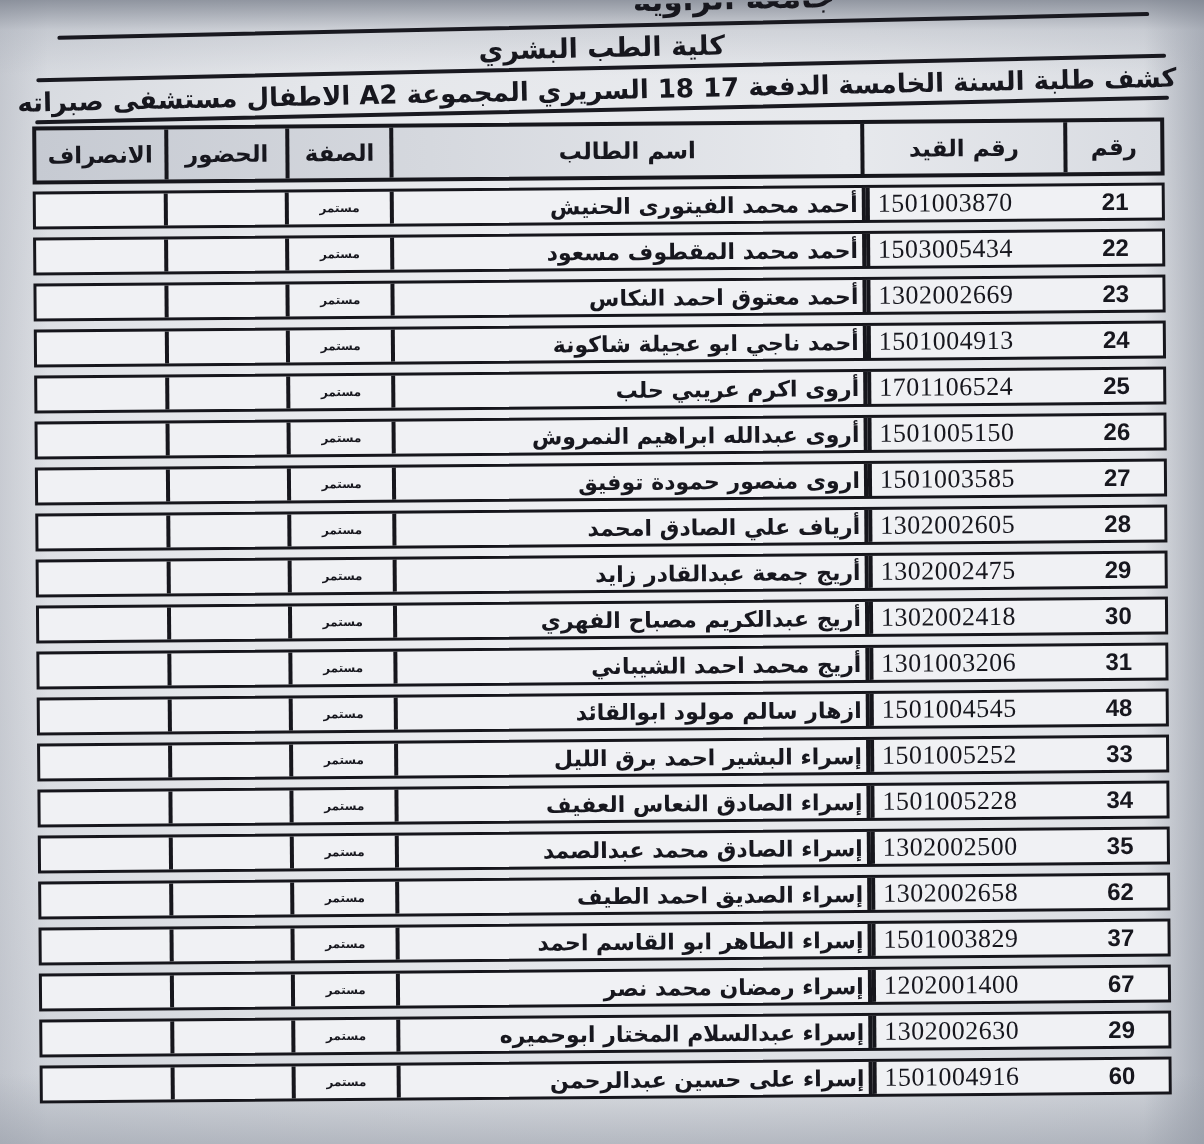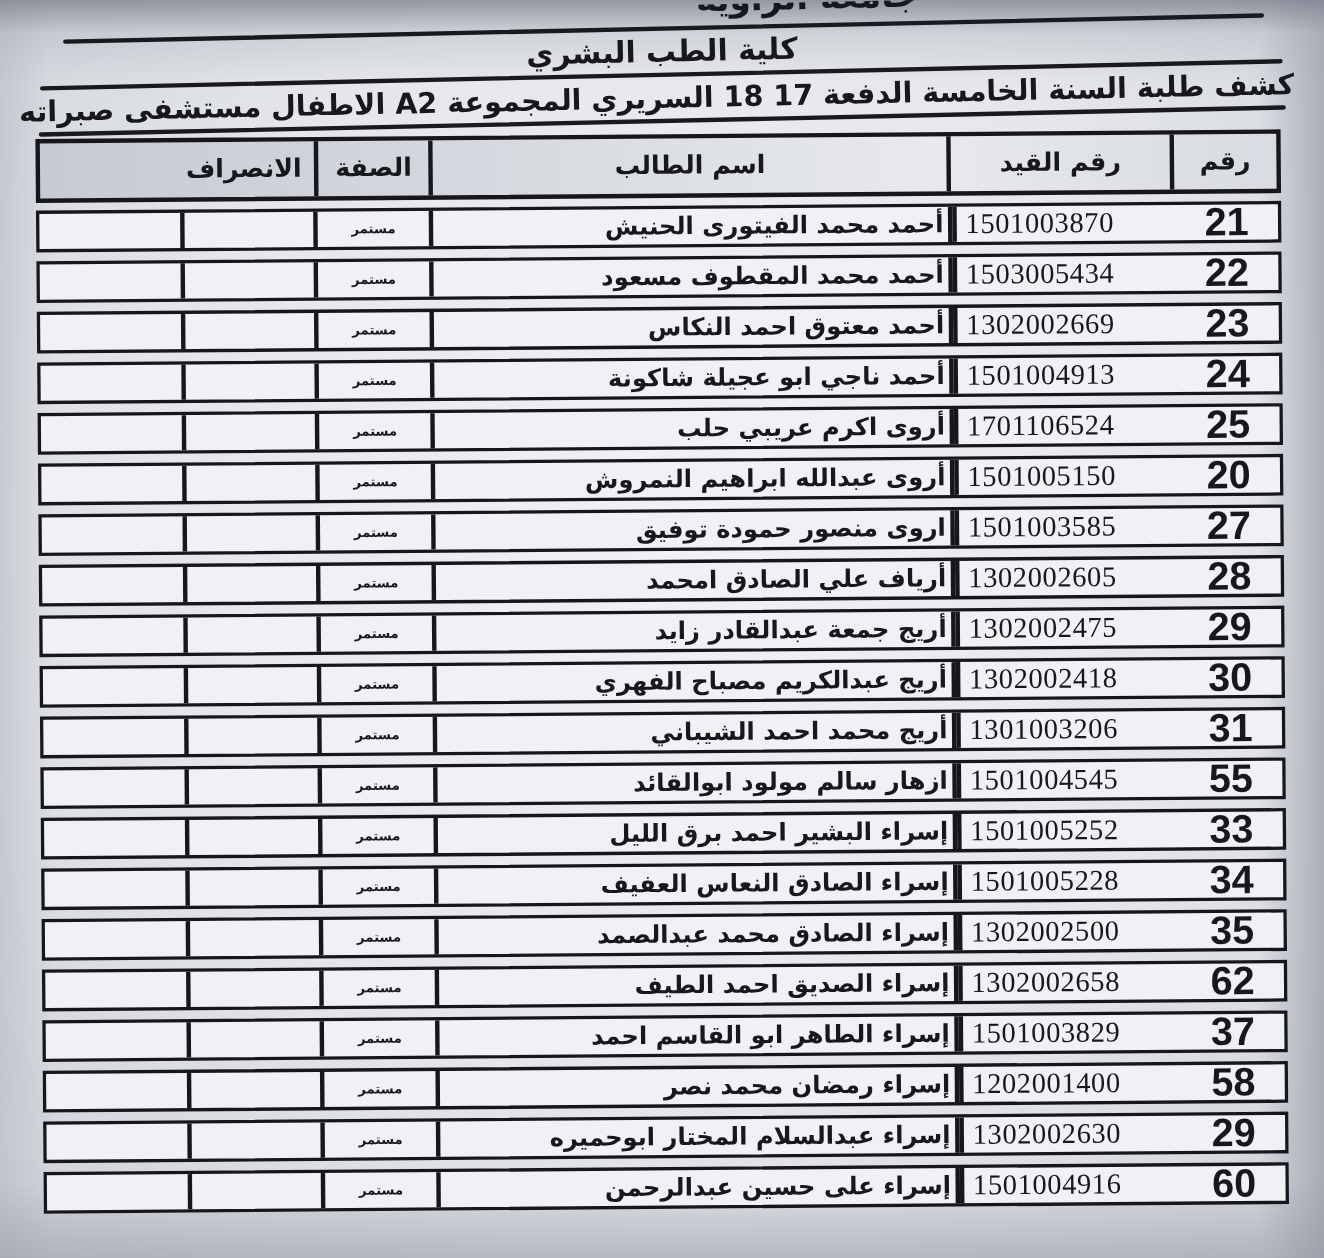--- a/index.html
+++ b/index.html
@@ -40,21 +40,21 @@
 
   .c-no{width:8.3%;justify-content:center;}
   .c-qid{width:18%;}
   .c-name{width:41.9%;}
   .c-status{width:9.3%;justify-content:center;}
   .c-att{width:10.8%;}
   .c-dep{width:11.7%;}
 
   .thead > div{justify-content:center;font-size:23px;font-weight:bold;}
 
-  .trow .c-no{font-family:"Liberation Sans",sans-serif;font-weight:bold;font-size:36px;}
+  .trow .c-no{font-family:"Liberation Sans",sans-serif;font-weight:bold;font-size:24px;}
   .trow .c-qid{font-family:"Liberation Serif",serif;font-size:26px;letter-spacing:.5px;direction:ltr;justify-content:flex-start;padding-left:8px;}
   .trow .c-name{justify-content:flex-start;padding-right:4px;font-size:22px;font-weight:bold;white-space:nowrap;}
   .trow .c-status{font-size:12px;font-weight:bold;}
 </style>
 </head>
 <body>
 
 <div class="doc">
 
   <div class="header-block">
@@ -67,20 +67,21 @@
     <div class="doc-title">كشف طلبة السنة الخامسة  الدفعة 17 18 السريري المجموعة A2 الاطفال مستشفى صبراته</div>
     <div class="rule r3"></div>
   </div>
 
   <div class="table-block">
     <div class="thead">
       <div class="c-no">رقم</div>
       <div class="c-qid">رقم القيد</div>
       <div class="c-name">اسم الطالب</div>
       <div class="c-status">الصفة</div>
+      <div class="c-att">الحضور</div>
       <div class="c-dep">الانصراف</div>
     </div>
     <div id="rows">
   <div class="trow">
     <div class="c-no">21</div>
     <div class="c-qid">1501003870</div>
     <div class="c-name">أحمد محمد الفيتورى الحنيش</div>
     <div class="c-status">مستمر</div>
     <div class="c-att"></div>
     <div class="c-dep"></div>
@@ -116,21 +117,21 @@
   <div class="trow">
     <div class="c-no">25</div>
     <div class="c-qid">1701106524</div>
     <div class="c-name">أروى اكرم عريبي حلب</div>
     <div class="c-status">مستمر</div>
     <div class="c-att"></div>
     <div class="c-dep"></div>
   </div>
 
   <div class="trow">
-    <div class="c-no">20</div>
+    <div class="c-no">26</div>
     <div class="c-qid">1501005150</div>
     <div class="c-name">أروى عبدالله ابراهيم النمروش</div>
     <div class="c-status">مستمر</div>
     <div class="c-att"></div>
     <div class="c-dep"></div>
   </div>
 
   <div class="trow">
     <div class="c-no">27</div>
     <div class="c-qid">1501003585</div>
@@ -170,21 +171,21 @@
   <div class="trow">
     <div class="c-no">31</div>
     <div class="c-qid">1301003206</div>
     <div class="c-name">أريج محمد احمد الشيباني</div>
     <div class="c-status">مستمر</div>
     <div class="c-att"></div>
     <div class="c-dep"></div>
   </div>
 
   <div class="trow">
-    <div class="c-no">55</div>
+    <div class="c-no">48</div>
     <div class="c-qid">1501004545</div>
     <div class="c-name">ازهار سالم مولود ابوالقائد</div>
     <div class="c-status">مستمر</div>
     <div class="c-att"></div>
     <div class="c-dep"></div>
   </div>
 
   <div class="trow">
     <div class="c-no">33</div>
     <div class="c-qid">1501005252</div>
@@ -224,21 +225,21 @@
   <div class="trow">
     <div class="c-no">37</div>
     <div class="c-qid">1501003829</div>
     <div class="c-name">إسراء الطاهر ابو القاسم احمد</div>
     <div class="c-status">مستمر</div>
     <div class="c-att"></div>
     <div class="c-dep"></div>
   </div>
 
   <div class="trow">
-    <div class="c-no">58</div>
+    <div class="c-no">67</div>
     <div class="c-qid">1202001400</div>
     <div class="c-name">إسراء رمضان محمد نصر</div>
     <div class="c-status">مستمر</div>
     <div class="c-att"></div>
     <div class="c-dep"></div>
   </div>
 
   <div class="trow">
     <div class="c-no">29</div>
     <div class="c-qid">1302002630</div>

